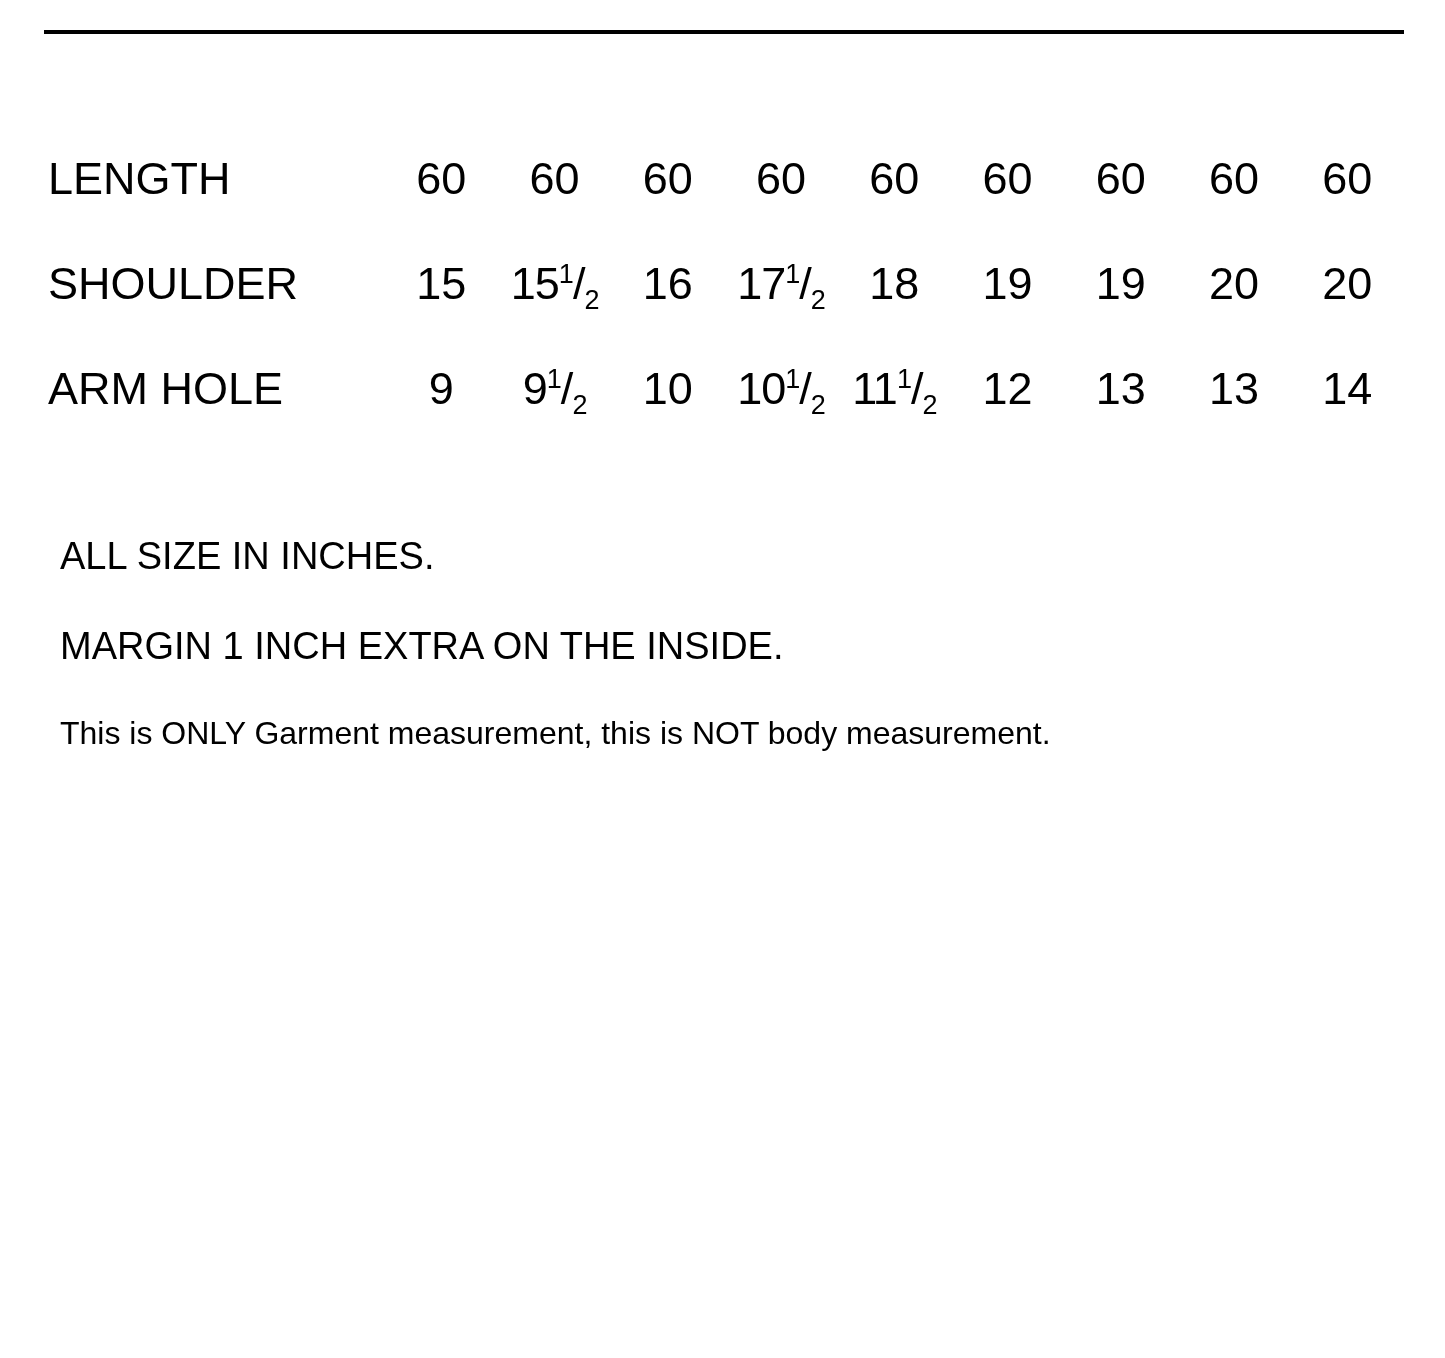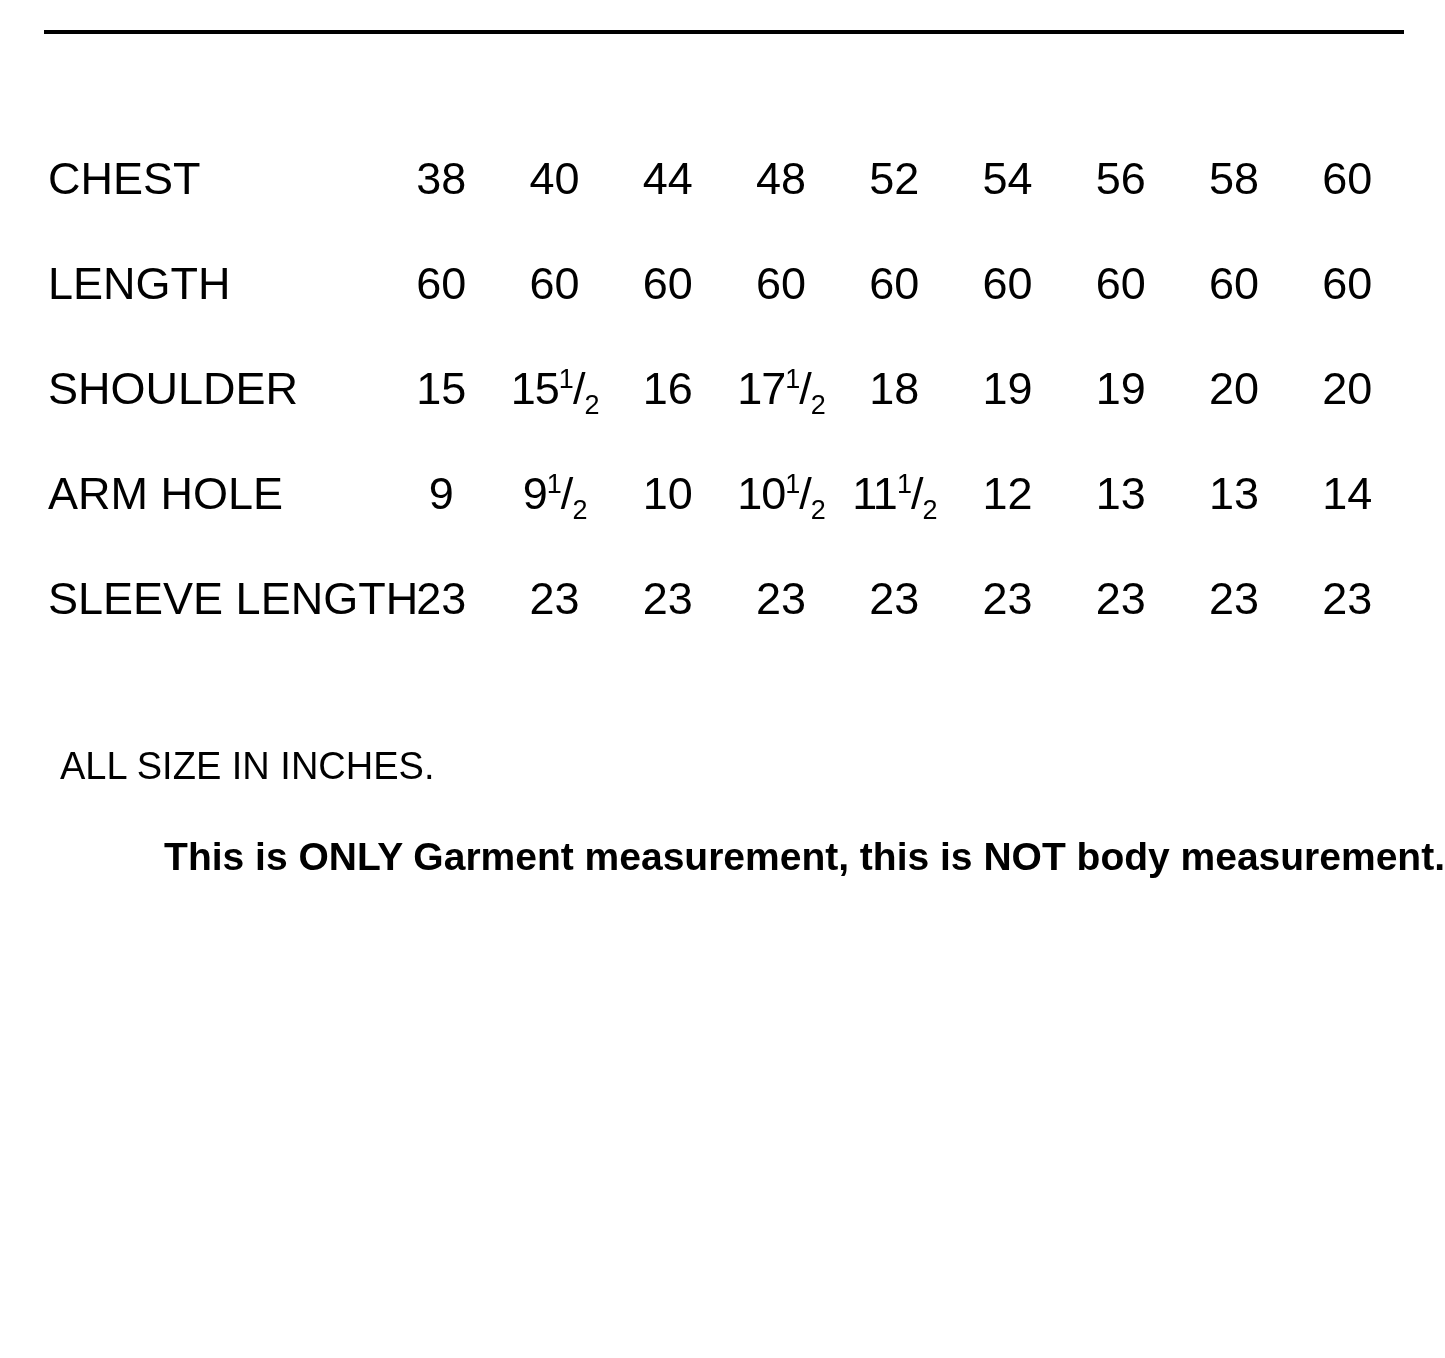--- a/index.html
+++ b/index.html
@@ -87,24 +87,23 @@
     margin-left: 60px;
     margin-top: 96px;
   }
   .note-line {
     font-size: 38px;
     line-height: 1.0;
     margin-bottom: 52px;
     white-space: nowrap;
   }
   .note-line.bold {
-    font-weight: bold;
-    font-size: 39px;
+    font-weight: normal;
+    font-size: 32px;
     margin-bottom: 0;
-    text-align: right;
   }
 </style>
 </head>
 <body>
 
 <div class="page">
 
   <table class="size-chart">
     <colgroup>
       <col class="label-col">
@@ -121,32 +120,20 @@
     <thead>
       <tr class="header-rule">
         <td colspan="10"></td>
       </tr>
       <tr class="spacer-row">
         <td colspan="10"></td>
       </tr>
     </thead>
     <tbody class="body-rows">
 
-      <tr>
-        <td class="row-label">CHEST</td>
-        <td>38</td>
-        <td>40</td>
-        <td>44</td>
-        <td>48</td>
-        <td>52</td>
-        <td>54</td>
-        <td>56</td>
-        <td>58</td>
-        <td>60</td>
-      </tr>
 
 
 
       <tr>
         <td class="row-label">LENGTH</td>
         <td>60</td>
         <td>60</td>
         <td>60</td>
         <td>60</td>
         <td>60</td>
@@ -175,34 +162,23 @@
         <td><span class="frac">9<sup>1</sup><span class="slash">/</span><sub>2</sub></span></td>
         <td>10</td>
         <td><span class="frac">10<sup>1</sup><span class="slash">/</span><sub>2</sub></span></td>
         <td><span class="frac">11<sup>1</sup><span class="slash">/</span><sub>2</sub></span></td>
         <td>12</td>
         <td>13</td>
         <td>13</td>
         <td>14</td>
       </tr>
 
-      <tr>
-        <td class="row-label">SLEEVE LENGTH</td>
-        <td>23</td>
-        <td>23</td>
-        <td>23</td>
-        <td>23</td>
-        <td>23</td>
-        <td>23</td>
-        <td>23</td>
-        <td>23</td>
-        <td>23</td>
-      </tr>
 
     </tbody>
   </table>
 
   <div class="notes">
     <div class="note-line">ALL SIZE IN INCHES.</div>
+    <div class="note-line">MARGIN 1 INCH EXTRA ON THE INSIDE.</div>
     <div class="note-line bold">This is ONLY Garment measurement, this is NOT body measurement.</div>
   </div>
 
 </div>
 
 </body></html>

